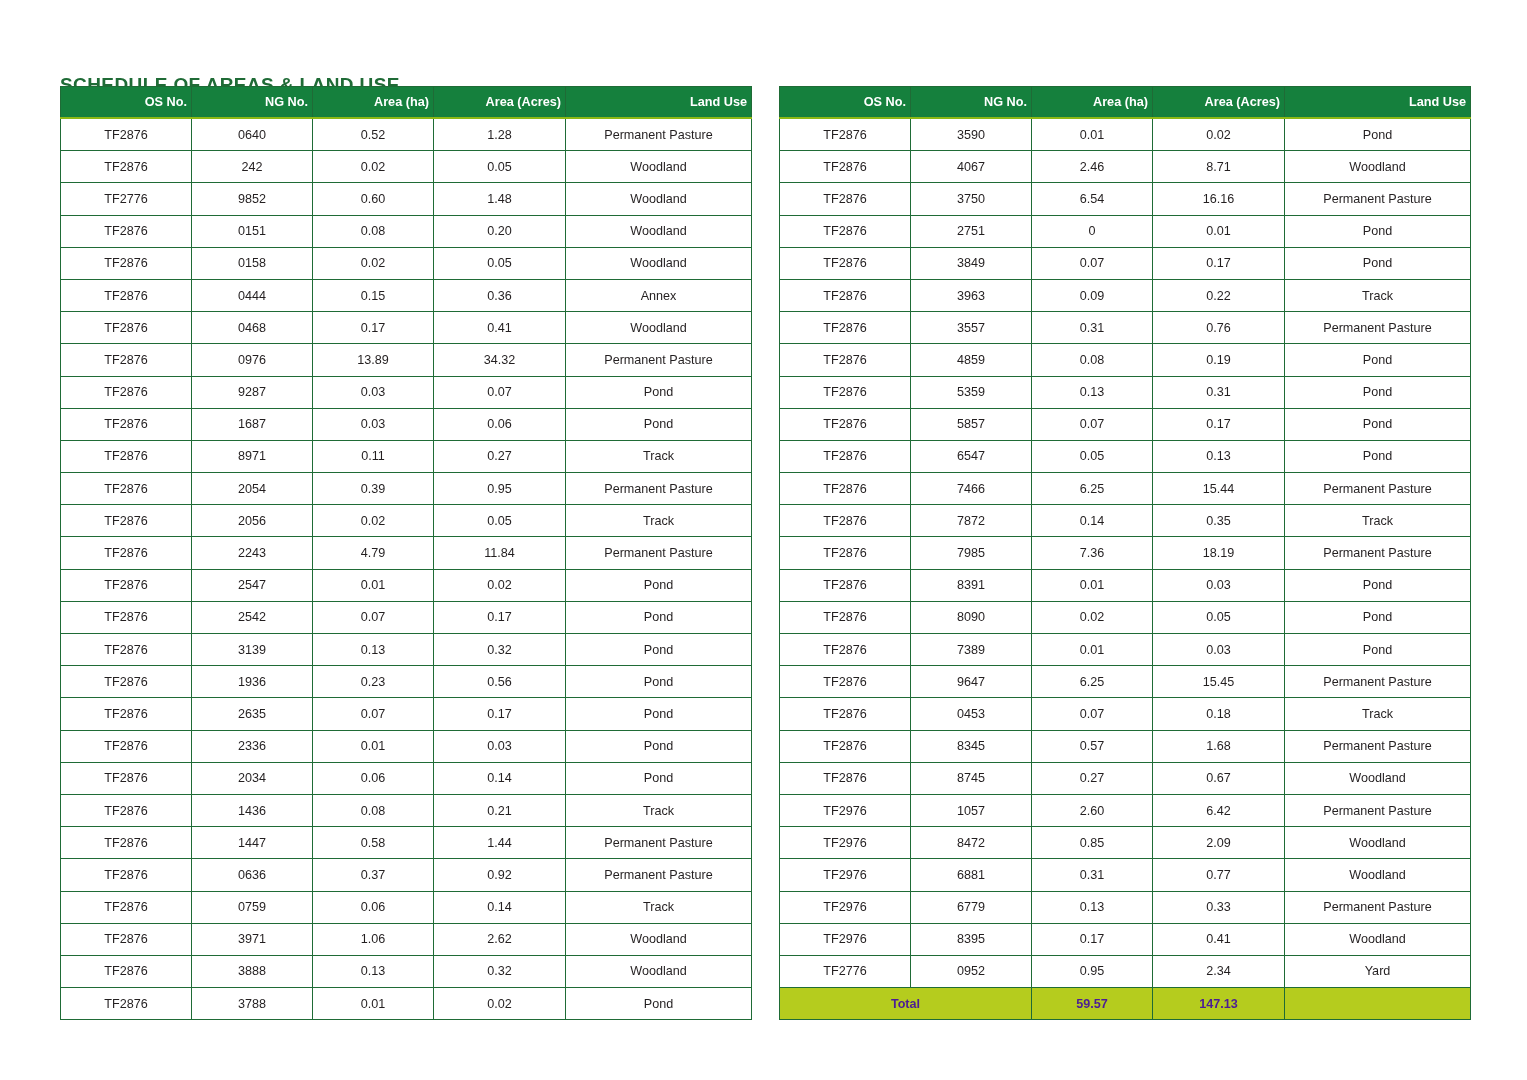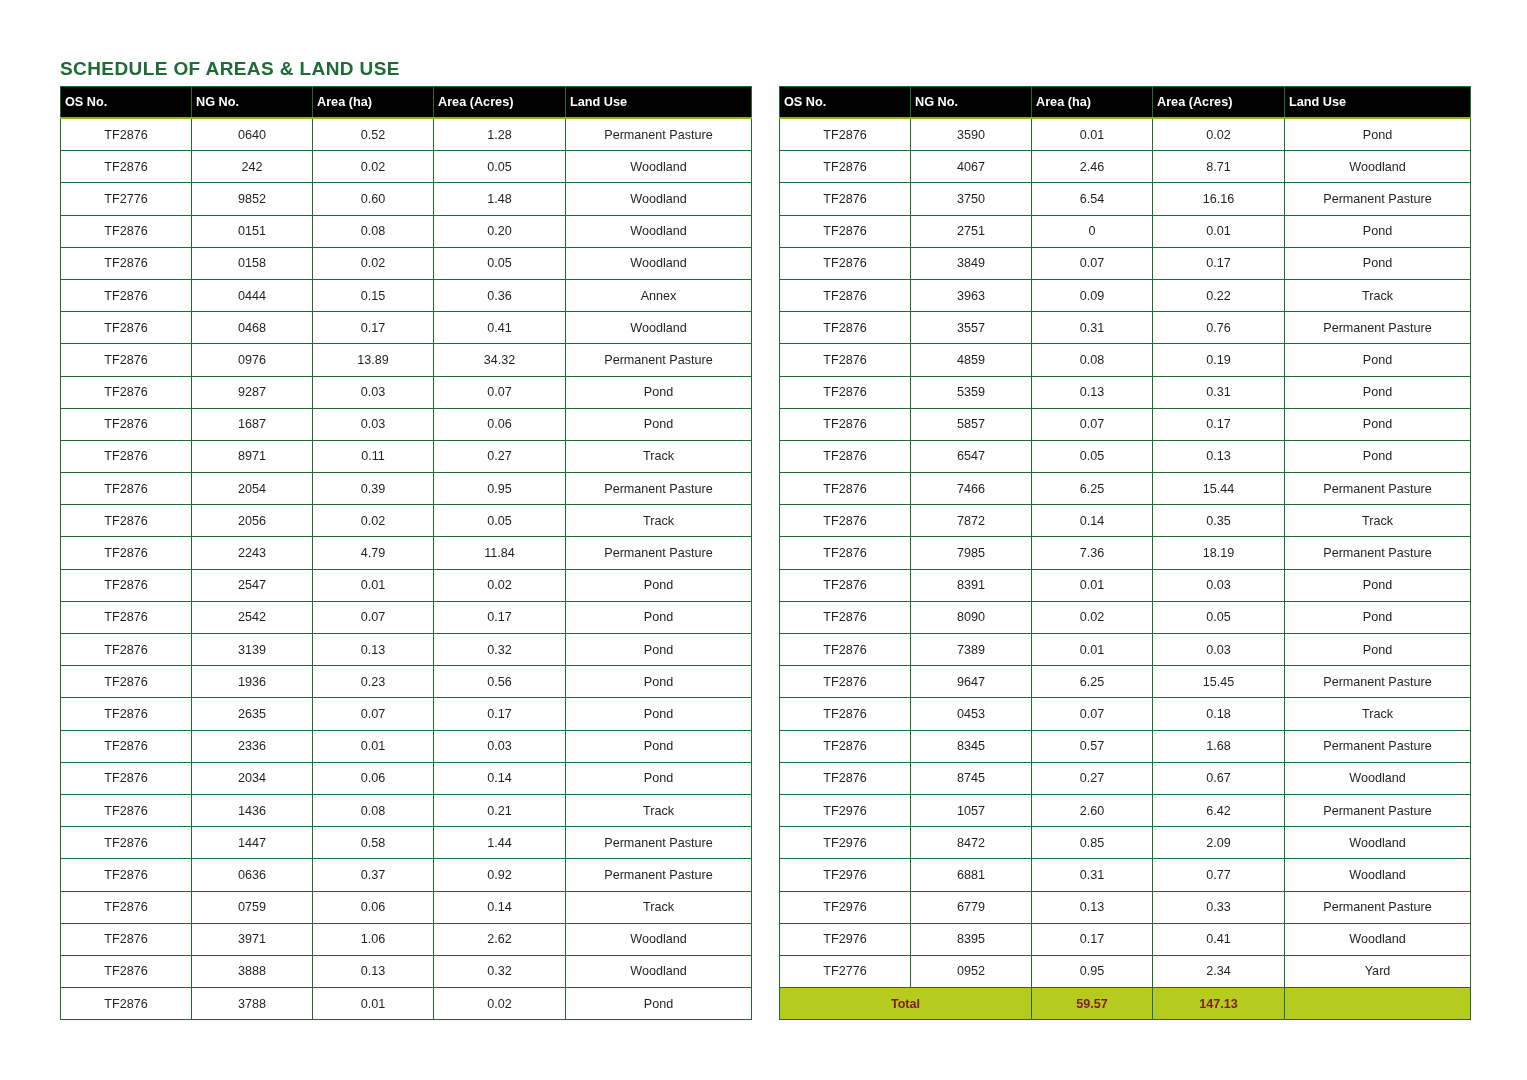--- a/index.html
+++ b/index.html
@@ -16,21 +16,21 @@
   }
   .page {
     position: relative;
     width: 1527px;
     height: 1080px;
     box-sizing: border-box;
   }
   .doc-title {
     position: absolute;
     left: 60px;
-    top: 58px;
+    top: 74px;
     font-size: 19px;
     font-weight: bold;
     letter-spacing: 0.4px;
     color: #1f6b36;
     font-family: "Liberation Sans", sans-serif;
   }
   .tables-wrap {
     position: absolute;
     left: 60px;
     top: 86px;
@@ -47,47 +47,47 @@
     table-layout: fixed;
     font-size: 12.5px;
   }
   table.schedule col.c-os { width: 131px; }
   table.schedule col.c-ng { width: 121px; }
   table.schedule col.c-ha { width: 121px; }
   table.schedule col.c-ac { width: 132px; }
   table.schedule col.c-lu { width: 186px; }
 
   table.schedule thead th {
-    background: #000000;
+    background: #15803d;
     color: #ffffff;
     font-weight: bold;
     font-size: 12.7px;
     height: 30px;
     padding: 0 4px;
-    text-align: left;
+    text-align: right;
     border: 1px solid #1f6b36;
     border-bottom: 2px solid #8cb814;
     white-space: nowrap;
   }
   table.schedule tbody td {
     height: 31.2px;
     padding: 0 6px;
     text-align: center;
     border: 1px solid #1f6b36;
     font-size: 12.6px;
     color: #231f20;
     background: #ffffff;
     white-space: nowrap;
     overflow: hidden;
     text-overflow: ellipsis;
   }
   table.schedule tbody tr.total-row td {
     background: #b5cc1e;
     font-weight: bold;
-    color: #7f1d1d;
+    color: #4c1d95;
     border: 1px solid #1f6b36;
   }
   table.schedule tbody tr.total-row td.total-label {
     text-align: center;
   }
 </style>
 </head>
 <body>
 
 <div class="page">

